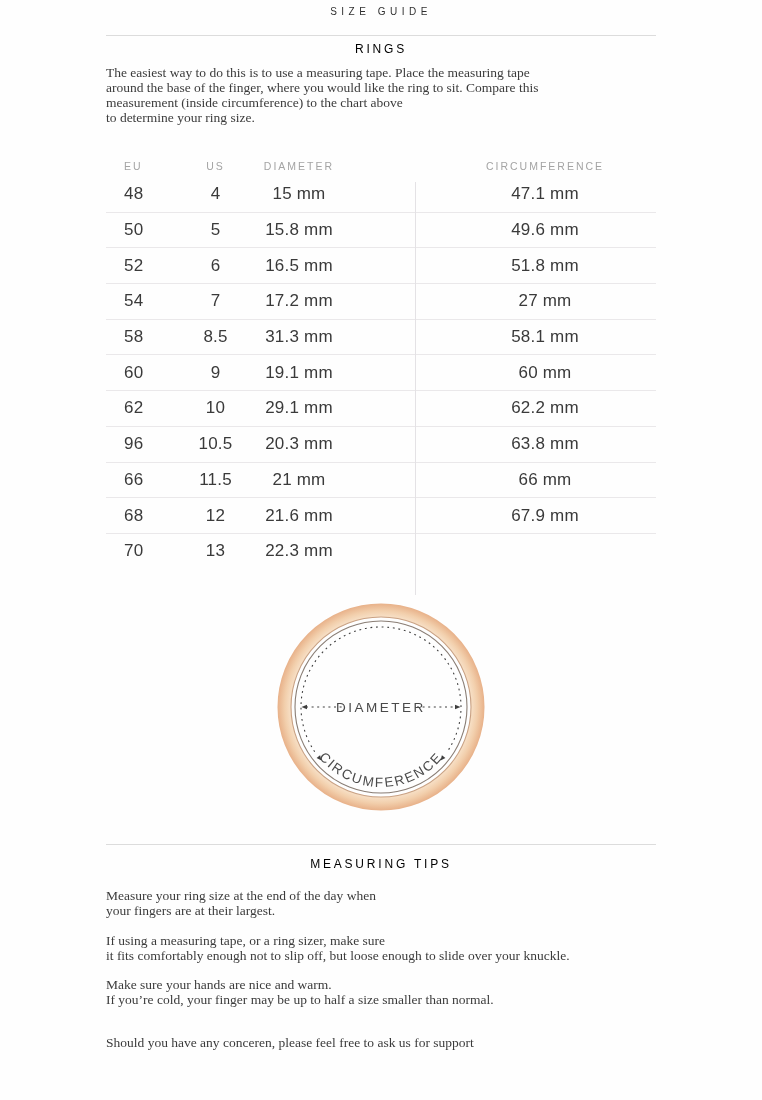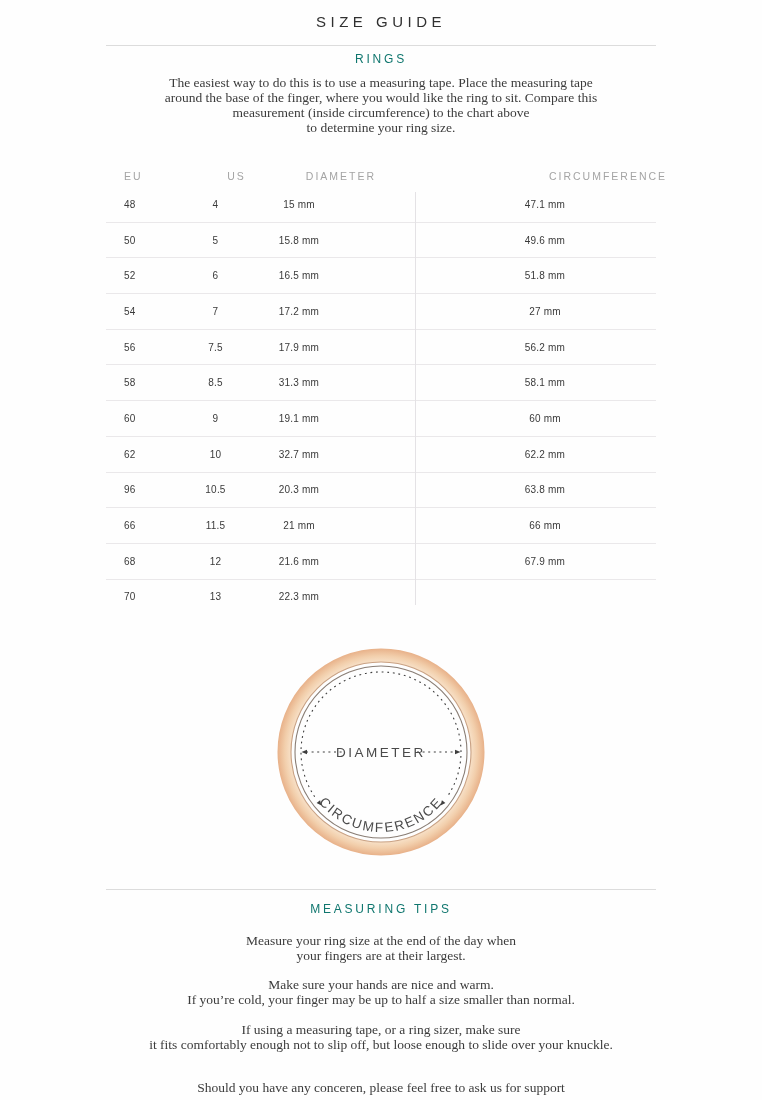--- a/index.html
+++ b/index.html
@@ -7,68 +7,68 @@
     padding: 0;
     background: #fefefe;
     font-family: "Liberation Sans", sans-serif;
     color: #3a3a3a;
   }
   body { width: 762px; min-height: 1100px; }
   .page { width: 550px; margin: 0 auto; }
 
   .page-title {
     margin: 0;
-    padding-top: 13px;
+    padding-top: 3px;
     line-height: 18px;
-    font-size: 15px;
+    font-size: 10px;
     font-weight: 400;
     letter-spacing: 4.5px;
     text-align: center;
     color: #303030;
   }
   .rule {
     border: 0;
     border-top: 1px solid #dcdcdc;
     margin: 14px 0 0;
   }
   .section-title {
     margin: 6px 0 0;
     line-height: 14px;
     font-size: 12px;
     font-weight: 400;
     letter-spacing: 2.8px;
     text-align: center;
-    color: #0f766e;
+    color: #000000;
   }
   .serif-block {
     font-family: "Liberation Serif", serif;
     font-size: 13.5px;
     line-height: 15px;
-    text-align: center;
+    text-align: left;
     color: #3b3b3b;
   }
   .intro { margin-top: 9px; }
 
   
   .size-table { margin-top: 30px; position: relative; }
   .trow, .thead-row {
     display: grid;
     grid-template-columns: 70px 62px 177px 241px;
     align-items: center;
   }
-  .thead-row { height: 22px; gap: 21px; }
+  .thead-row { height: 22px; }
   .trow { height: 34.7px; border-bottom: 1px solid #eae8ea; }
   .trow:last-child { border-bottom: none; }
   .hcell {
     font-size: 10.5px;
     letter-spacing: 2px;
     color: #a4a4a4;
     font-weight: 400;
   }
-  .cell { font-size: 10px; color: #3a3a3a; letter-spacing: 0.2px; }
+  .cell { font-size: 17px; color: #3a3a3a; letter-spacing: 0.2px; }
   .c-eu { padding-left: 18px; text-align: left; }
   .c-us { padding-left: 17px; text-align: center; }
   .c-diameter { text-align: center; padding-right: 55px; }
   .c-circumference { text-align: center; padding-left: 19px; }
   .v-divider {
     position: absolute;
     left: 309px;
     top: 27px;
     width: 1px;
     height: 413px;
@@ -132,41 +132,35 @@
           <div class="cell c-diameter">16.5 mm</div>
           <div class="cell c-circumference">51.8 mm</div>
         </div>
         <div class="trow">
           <div class="cell c-eu">54</div>
           <div class="cell c-us">7</div>
           <div class="cell c-diameter">17.2 mm</div>
           <div class="cell c-circumference">27 mm</div>
         </div>
         <div class="trow">
-          <div class="cell c-eu">56</div>
-          <div class="cell c-us">7.5</div>
-          <div class="cell c-diameter">17.9 mm</div>
-          <div class="cell c-circumference">56.2 mm</div>
-        </div>
-        <div class="trow">
           <div class="cell c-eu">58</div>
           <div class="cell c-us">8.5</div>
           <div class="cell c-diameter">31.3 mm</div>
           <div class="cell c-circumference">58.1 mm</div>
         </div>
         <div class="trow">
           <div class="cell c-eu">60</div>
           <div class="cell c-us">9</div>
           <div class="cell c-diameter">19.1 mm</div>
           <div class="cell c-circumference">60 mm</div>
         </div>
         <div class="trow">
           <div class="cell c-eu">62</div>
           <div class="cell c-us">10</div>
-          <div class="cell c-diameter">32.7 mm</div>
+          <div class="cell c-diameter">29.1 mm</div>
           <div class="cell c-circumference">62.2 mm</div>
         </div>
         <div class="trow">
           <div class="cell c-eu">96</div>
           <div class="cell c-us">10.5</div>
           <div class="cell c-diameter">20.3 mm</div>
           <div class="cell c-circumference">63.8 mm</div>
         </div>
         <div class="trow">
           <div class="cell c-eu">66</div>
@@ -221,25 +215,25 @@
   </svg>
 
   <hr class="rule" style="margin-top:9px;">
 
   <h2 class="section-title tips-title">MEASURING TIPS</h2>
 
   <div class="serif-block tip-p1">
     <div>Measure your ring size at the end of the day when</div>
     <div>your fingers are at their largest.</div>
   </div>
+  <div class="serif-block tip-p3">
+    <div>If using a measuring tape, or a ring sizer, make sure</div>
+    <div>it fits comfortably enough not to slip off, but loose enough to slide over your knuckle.</div>
+  </div>
   <div class="serif-block tip-p2">
     <div>Make sure your hands are nice and warm.</div>
     <div>If you’re cold, your finger may be up to half a size smaller than normal.</div>
   </div>
-  <div class="serif-block tip-p3">
-    <div>If using a measuring tape, or a ring sizer, make sure</div>
-    <div>it fits comfortably enough not to slip off, but loose enough to slide over your knuckle.</div>
-  </div>
   <div class="serif-block tip-p4">
     <div>Should you have any conceren, please feel free to ask us for support</div>
   </div>
 
 </div>
 
 </body></html>

